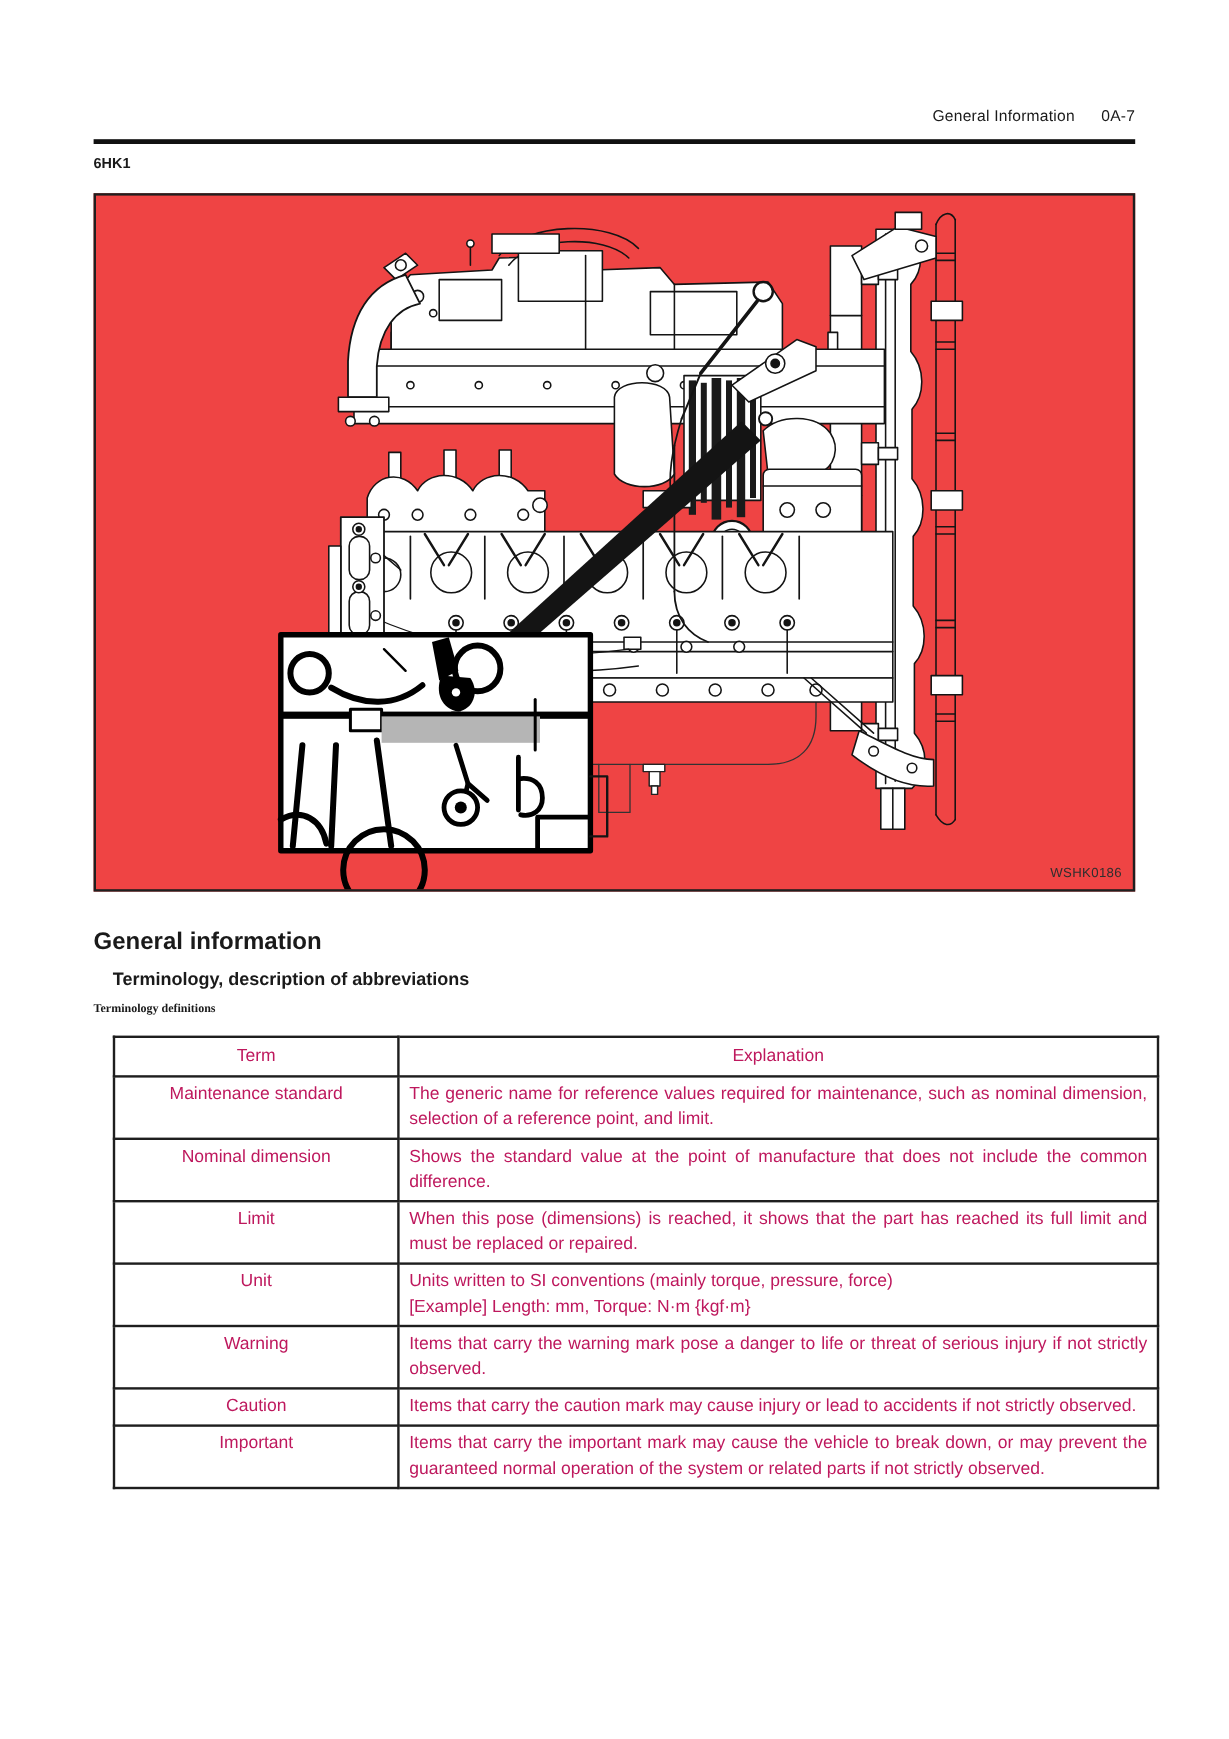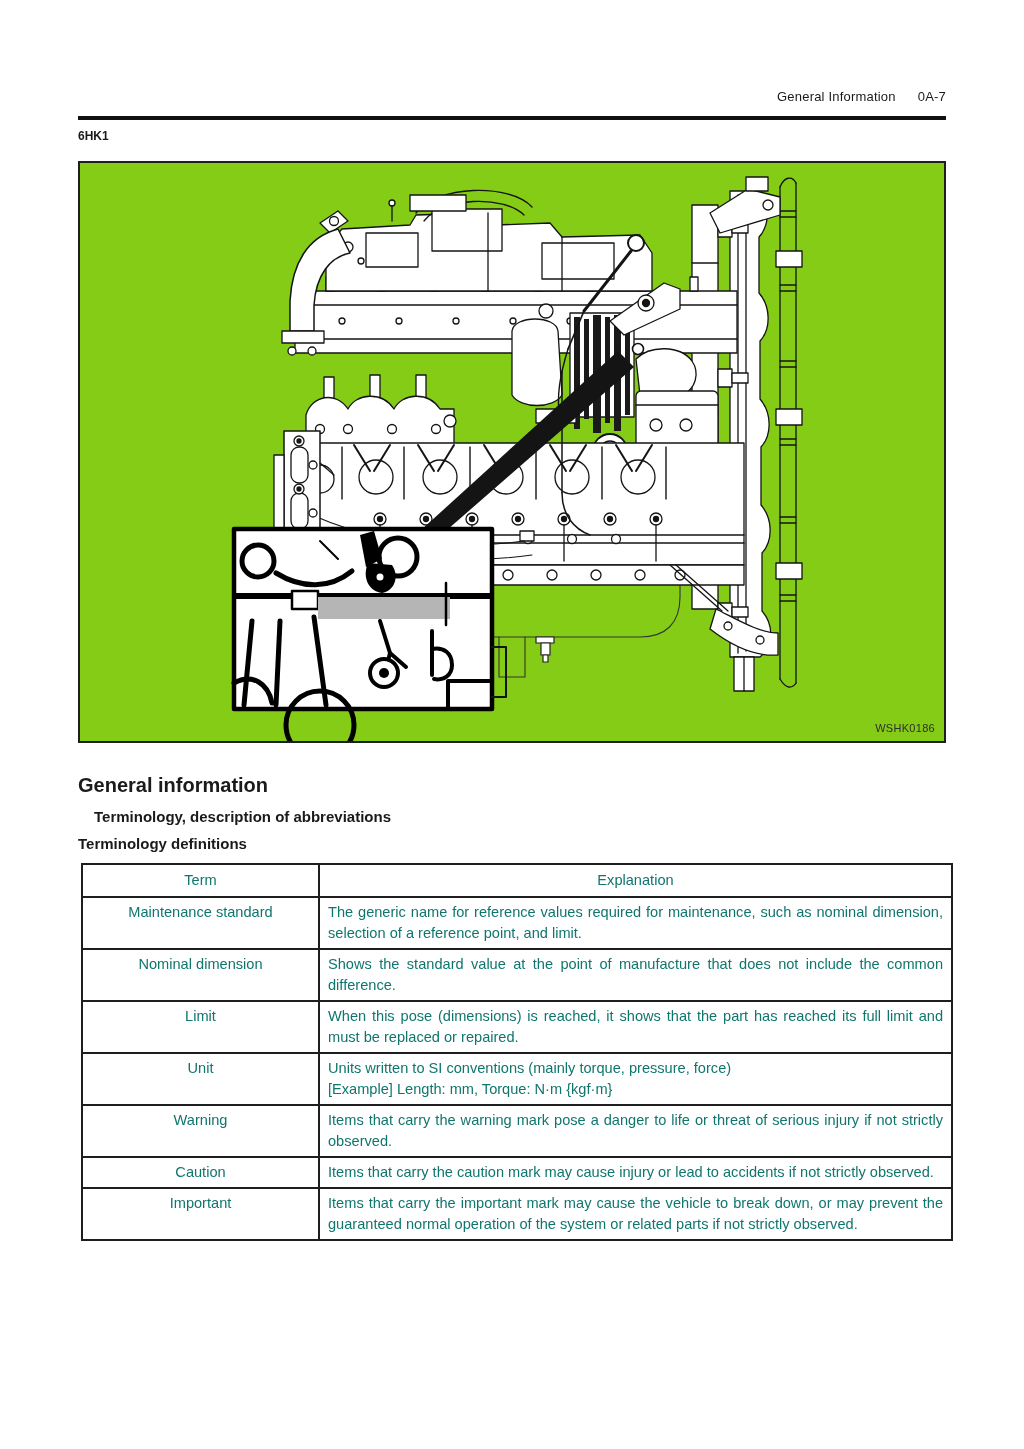--- a/index.html
+++ b/index.html
@@ -11,35 +11,35 @@
   
   .running-header{
     left:78px;top:89px;width:868px;text-align:right;
     font-size:13px;letter-spacing:.2px;white-space:nowrap;
   }
   .running-header .pageno{margin-left:22px;}
   .header-rule{left:78px;top:116px;width:868px;height:4px;background:#111;}
   
   .fig-label{left:78px;top:129px;font-size:12px;font-weight:bold;}
   .figure-frame{
-    left:78px;top:161px;width:864px;height:578px;border:2px solid #1f1f1f;background:#84cc16;
+    left:78px;top:161px;width:864px;height:578px;border:2px solid #1f1f1f;background:#ef4444;
   }
   .figure-frame svg{display:block;width:864px;height:578px;}
   .fig-caption{
     position:absolute;right:9px;bottom:7px;font-size:11px;color:#2e2e2e;letter-spacing:.3px;
   }
   
   .h-main{left:78px;top:774px;font-size:20px;font-weight:bold;}
   .h-sub1{left:94px;top:808px;font-size:15px;font-weight:bold;}
-  .h-sub2{left:78px;top:835px;font-size:15px;font-weight:bold;}
+  .h-sub2{left:78px;top:835px;font-size:10px;font-weight:bold;font-family:Liberation Serif, serif;}
   
   table.terms{
-    position:absolute;left:81px;top:863px;width:872px;
+    position:absolute;left:94px;top:863px;width:872px;
     border-collapse:collapse;table-layout:fixed;
-    font-size:14.6px;line-height:1.44;color:#0f766e;
+    font-size:14.6px;line-height:1.44;color:#be185d;
   }
   table.terms th,table.terms td{
     border:2px solid #1e1e1e;vertical-align:top;padding:4px 8px;
   }
   table.terms th{font-weight:normal;text-align:center;padding:5px 8px;}
   td.term-cell{text-align:center;}
   td.expl-cell{text-align:justify;white-space:pre-line;padding-left:9px;padding-right:7px;}
 </style>
 </head>
 <body>

